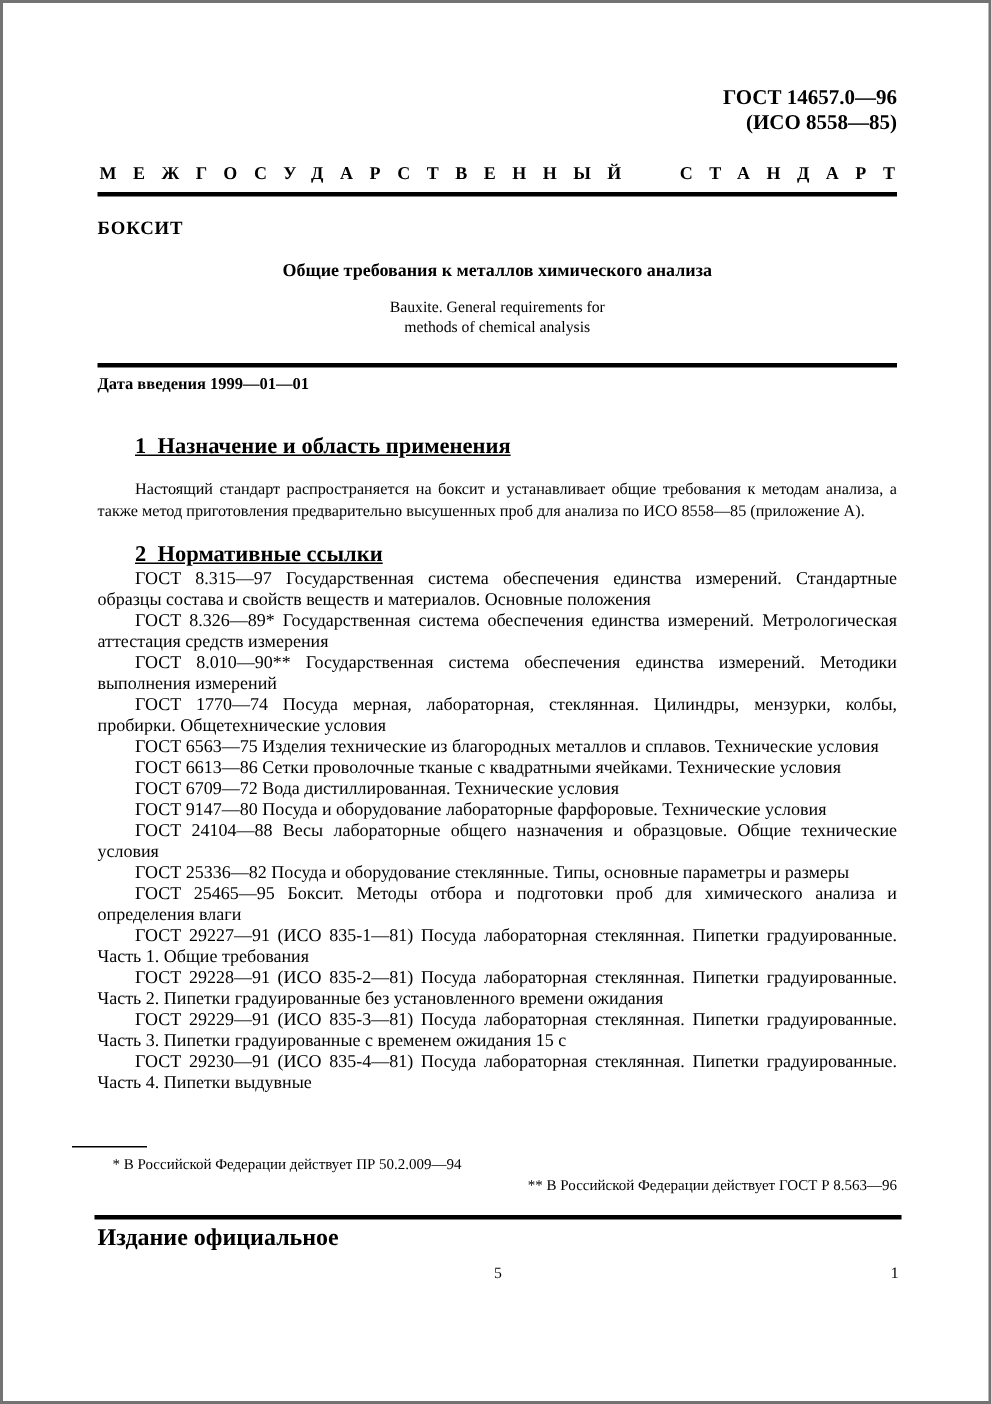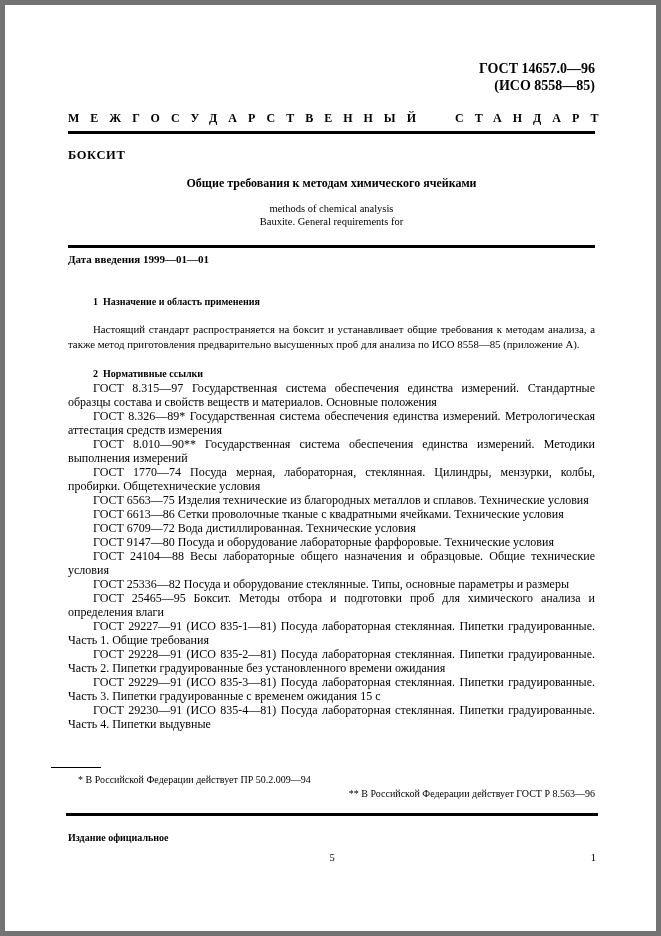--- a/index.html
+++ b/index.html
@@ -2,21 +2,21 @@
 <html><head>
 <meta charset="utf-8">
 <style>
   * { margin: 0; padding: 0; box-sizing: border-box; }
   html, body { background: #ffffff; }
   .page {
     position: relative;
     width: 661px;
     height: 936px;
     background: #ffffff;
-    border: 5px solid #737373;
+    border: 2px solid #737373;
     color: #000;
     font-family: "Liberation Serif", serif;
     overflow: hidden;
     padding: 55px 61px 0 63px;
   }
   
   .doc-number-block {
     text-align: right;
     font-weight: 700;
     font-size: 14px;
@@ -60,23 +60,24 @@
   .date-rule { margin-top: 17px; }
   .effective-date {
     margin-top: 5px;
     text-align: left;
     font-weight: 700;
     font-size: 11px;
   }
   
   .section-heading {
     font-weight: 700;
-    font-size: 10px;
+    font-size: 15px;
     padding-left: 25px;
     line-height: 15px;
+    text-decoration: underline;
   }
   .section-heading.first { margin-top: 29px; }
   .section-heading.second { margin-top: 15px; }
   .body-par {
     margin-top: 13px;
     font-size: 10.8px;
     line-height: 14.5px;
     text-align: justify;
     text-indent: 25px;
   }
@@ -108,24 +109,24 @@
   .footnote.n2 { padding-left: 21px; text-align: right; }
   
   .footer-block {
     position: absolute;
     left: 61px;
     right: 58px;
     top: 808px;
   }
   .footer-rule { height: 2.5px; background: #000; }
   .edition-note {
-    margin-top: 16px;
+    margin-top: 4px;
     padding-left: 2px;
     font-weight: 700;
-    font-size: 10px;
+    font-size: 16px;
   }
   .page-number-row {
     position: relative;
     margin-top: 9px;
     height: 14px;
     font-size: 10.5px;
   }
   .page-number-center {
     position: absolute;
     left: 0; right: 0;
@@ -144,24 +145,24 @@
 
   <div class="doc-number-block">
     <div>ГОСТ 14657.0—96</div>
     <div>(ИСО 8558—85)</div>
   </div>
 
   <div class="standard-kind">МЕЖГОСУДАРСТВЕННЫЙ СТАНДАРТ</div>
   <div class="rule-thick header-rule"></div>
 
   <div class="doc-title">БОКСИТ</div>
-  <div class="doc-subtitle">Общие требования к методам химического ячейками</div>
+  <div class="doc-subtitle">Общие требования к металлов химического анализа</div>
   <div class="title-en">
+    <div>Bauxite. General requirements for</div>
     <div>methods of chemical analysis</div>
-    <div>Bauxite. General requirements for</div>
   </div>
 
   <div class="rule-thick date-rule"></div>
   <div class="effective-date">Дата введения 1999—01—01</div>
 
   <div class="section-heading first">1&nbsp;&nbsp;Назначение и область применения</div>
   <p class="body-par">Настоящий стандарт распространяется на боксит и устанавливает общие требования к методам анализа, а также метод приготовления предварительно высушенных проб для анализа по ИСО 8558—85 (приложение А).</p>
 
   <div class="section-heading second">2&nbsp;&nbsp;Нормативные ссылки</div>
 

